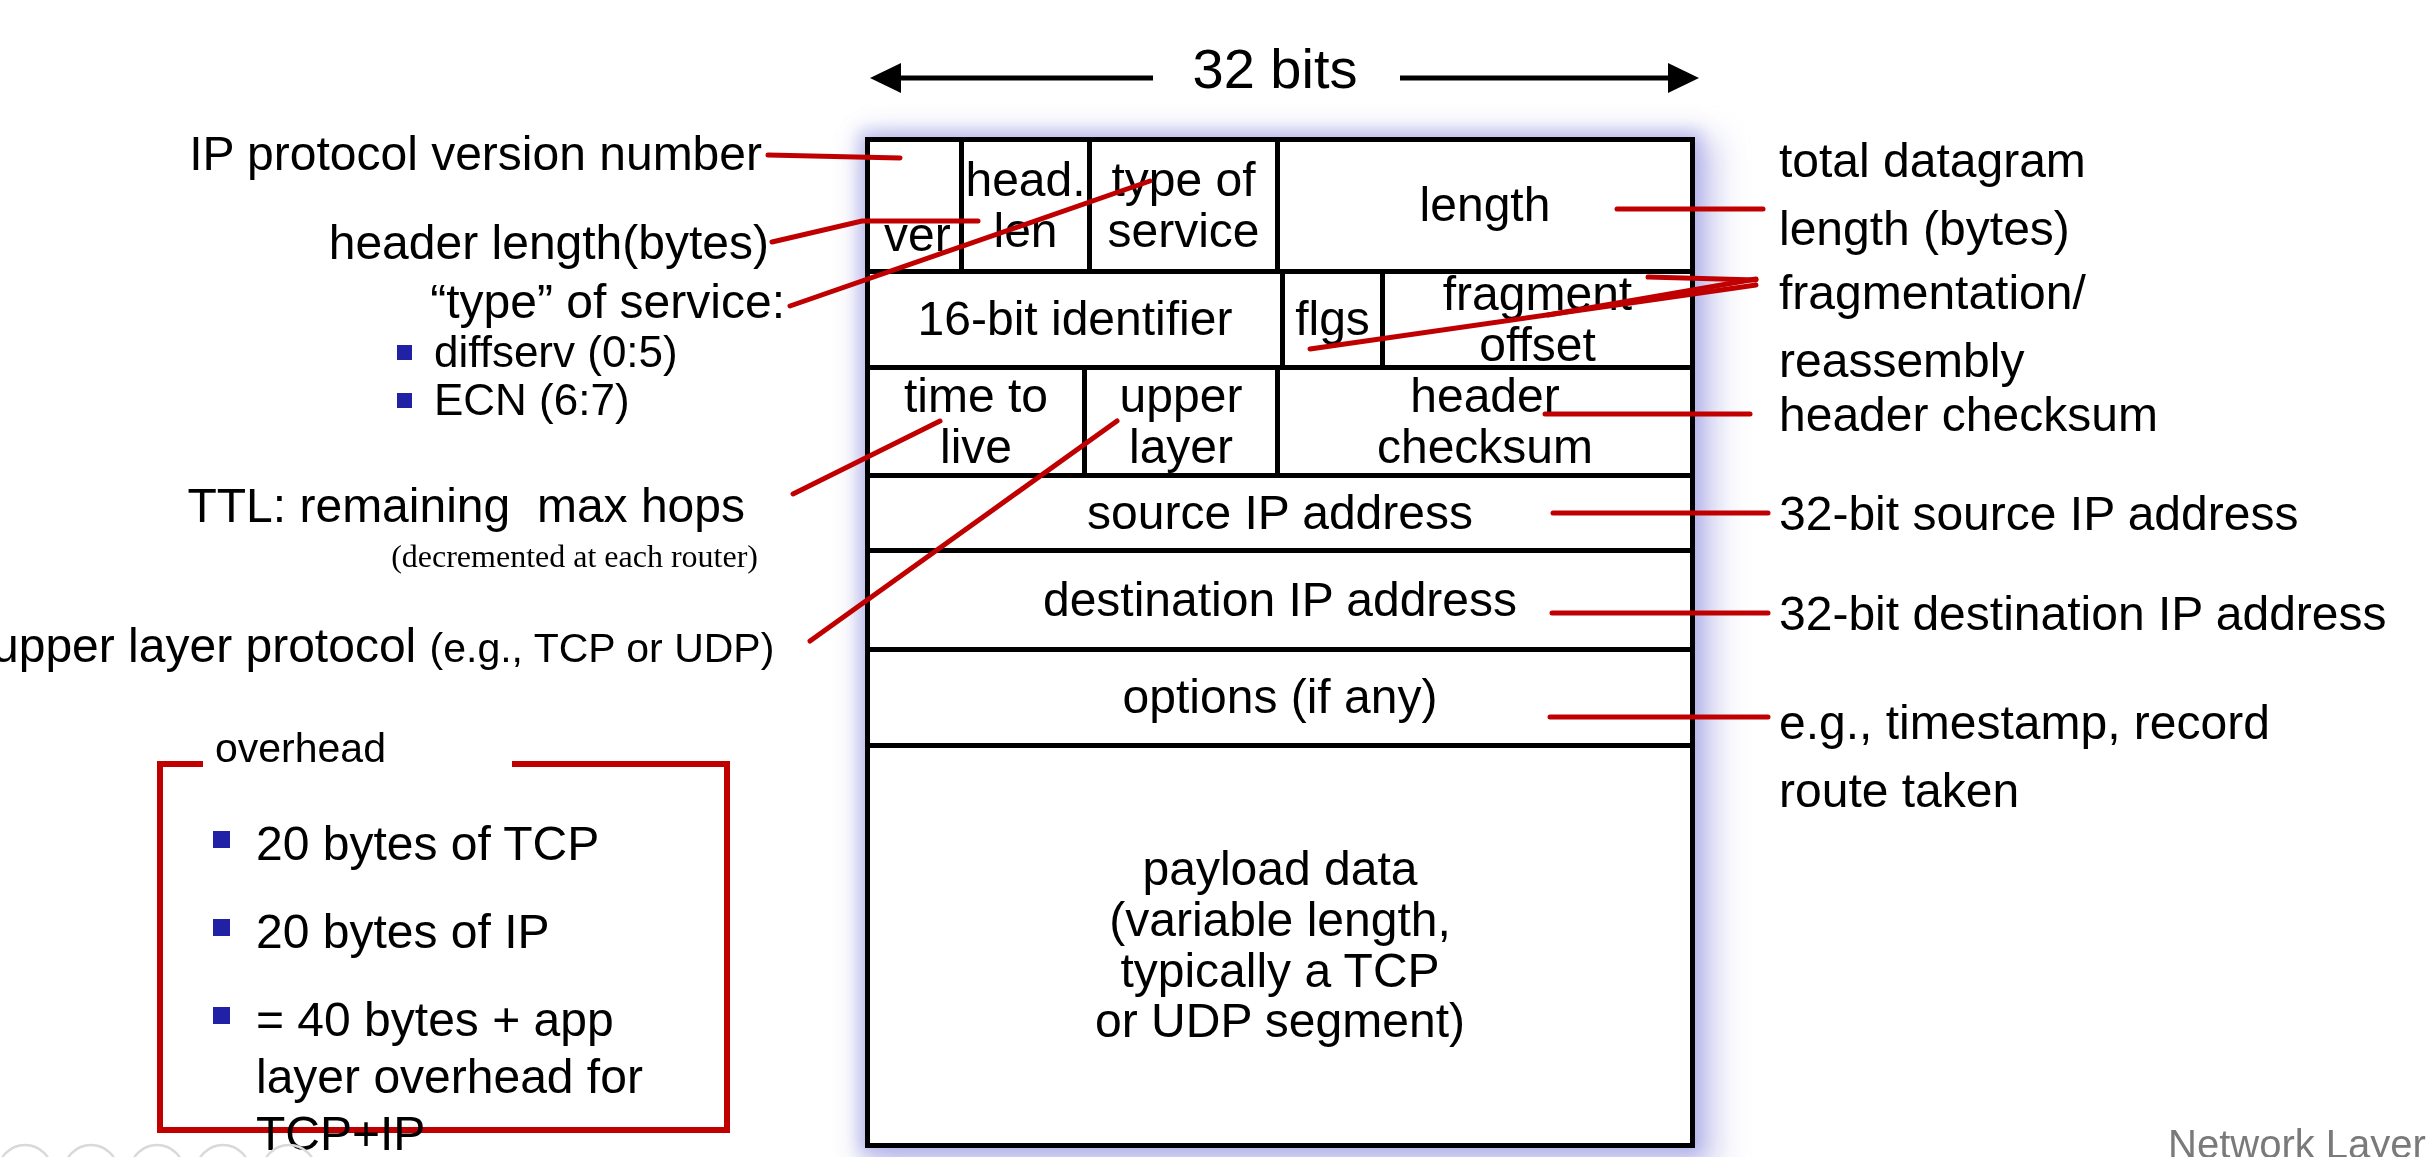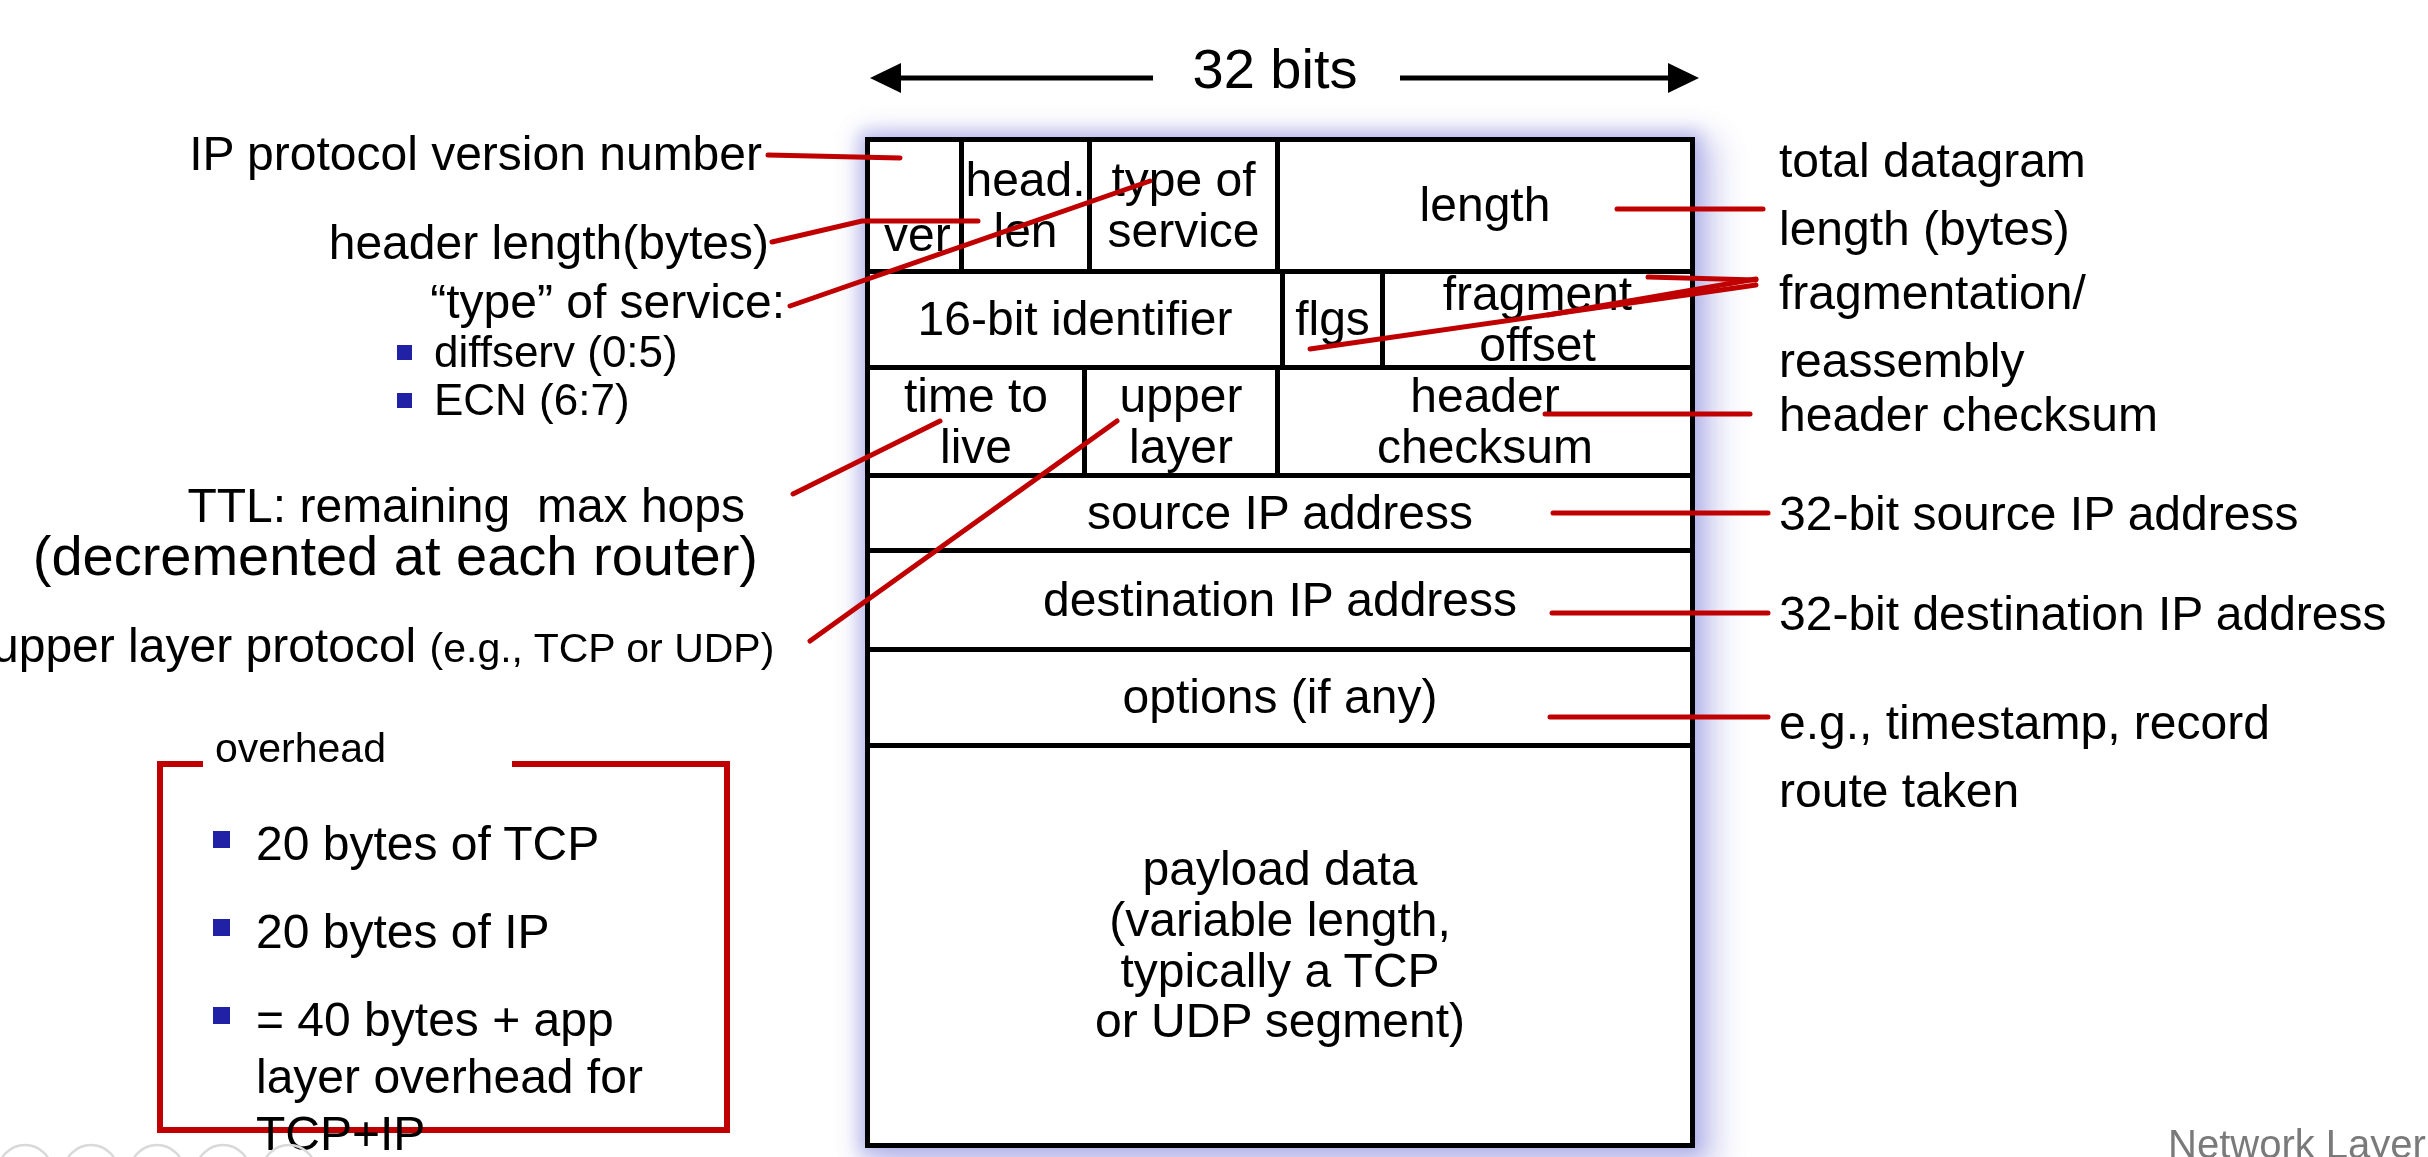--- a/index.html
+++ b/index.html
@@ -34,21 +34,21 @@
   .dcell.last { border-right:none; flex:1; }
   .w-ver{width:94px} .w-hl{width:128px} .w-tos{width:188px}
   .w-id{width:415px} .w-flg{width:100px}
   .w-ttl{width:217px} .w-up{width:193px}
   .ver-cell { align-items:flex-end; justify-content:flex-start; padding:0 0 8px 14px; }
 
   
   .lbl { position:absolute; font-size:48px; line-height:58px; z-index:2; white-space:pre; }
   .lbl.right-align { text-align:right; }
   .lbl.multiline { white-space:pre-line; line-height:68px; }
-  .lbl.small { font-size:56px; line-height:50px; }
+  .lbl.small { font-size:32px; line-height:50px;font-family:Liberation Serif, serif; }
 
   .l-version { right:1666px; top:125px; }
   .l-hlen    { right:1659px; top:214px; }
   .l-tos     { right:1643px; top:273px; }
   .l-ttl     { right:1683px; top:477px; }
   .l-ttl-sub { right:1670px; top:531px; }
   .l-upper   { left:-8px; top:617px; white-space:pre; }
   .l-upper .paren { font-size:41px; }
 
   .tos-bullets { position:absolute; left:397px; top:328px; z-index:2; }

